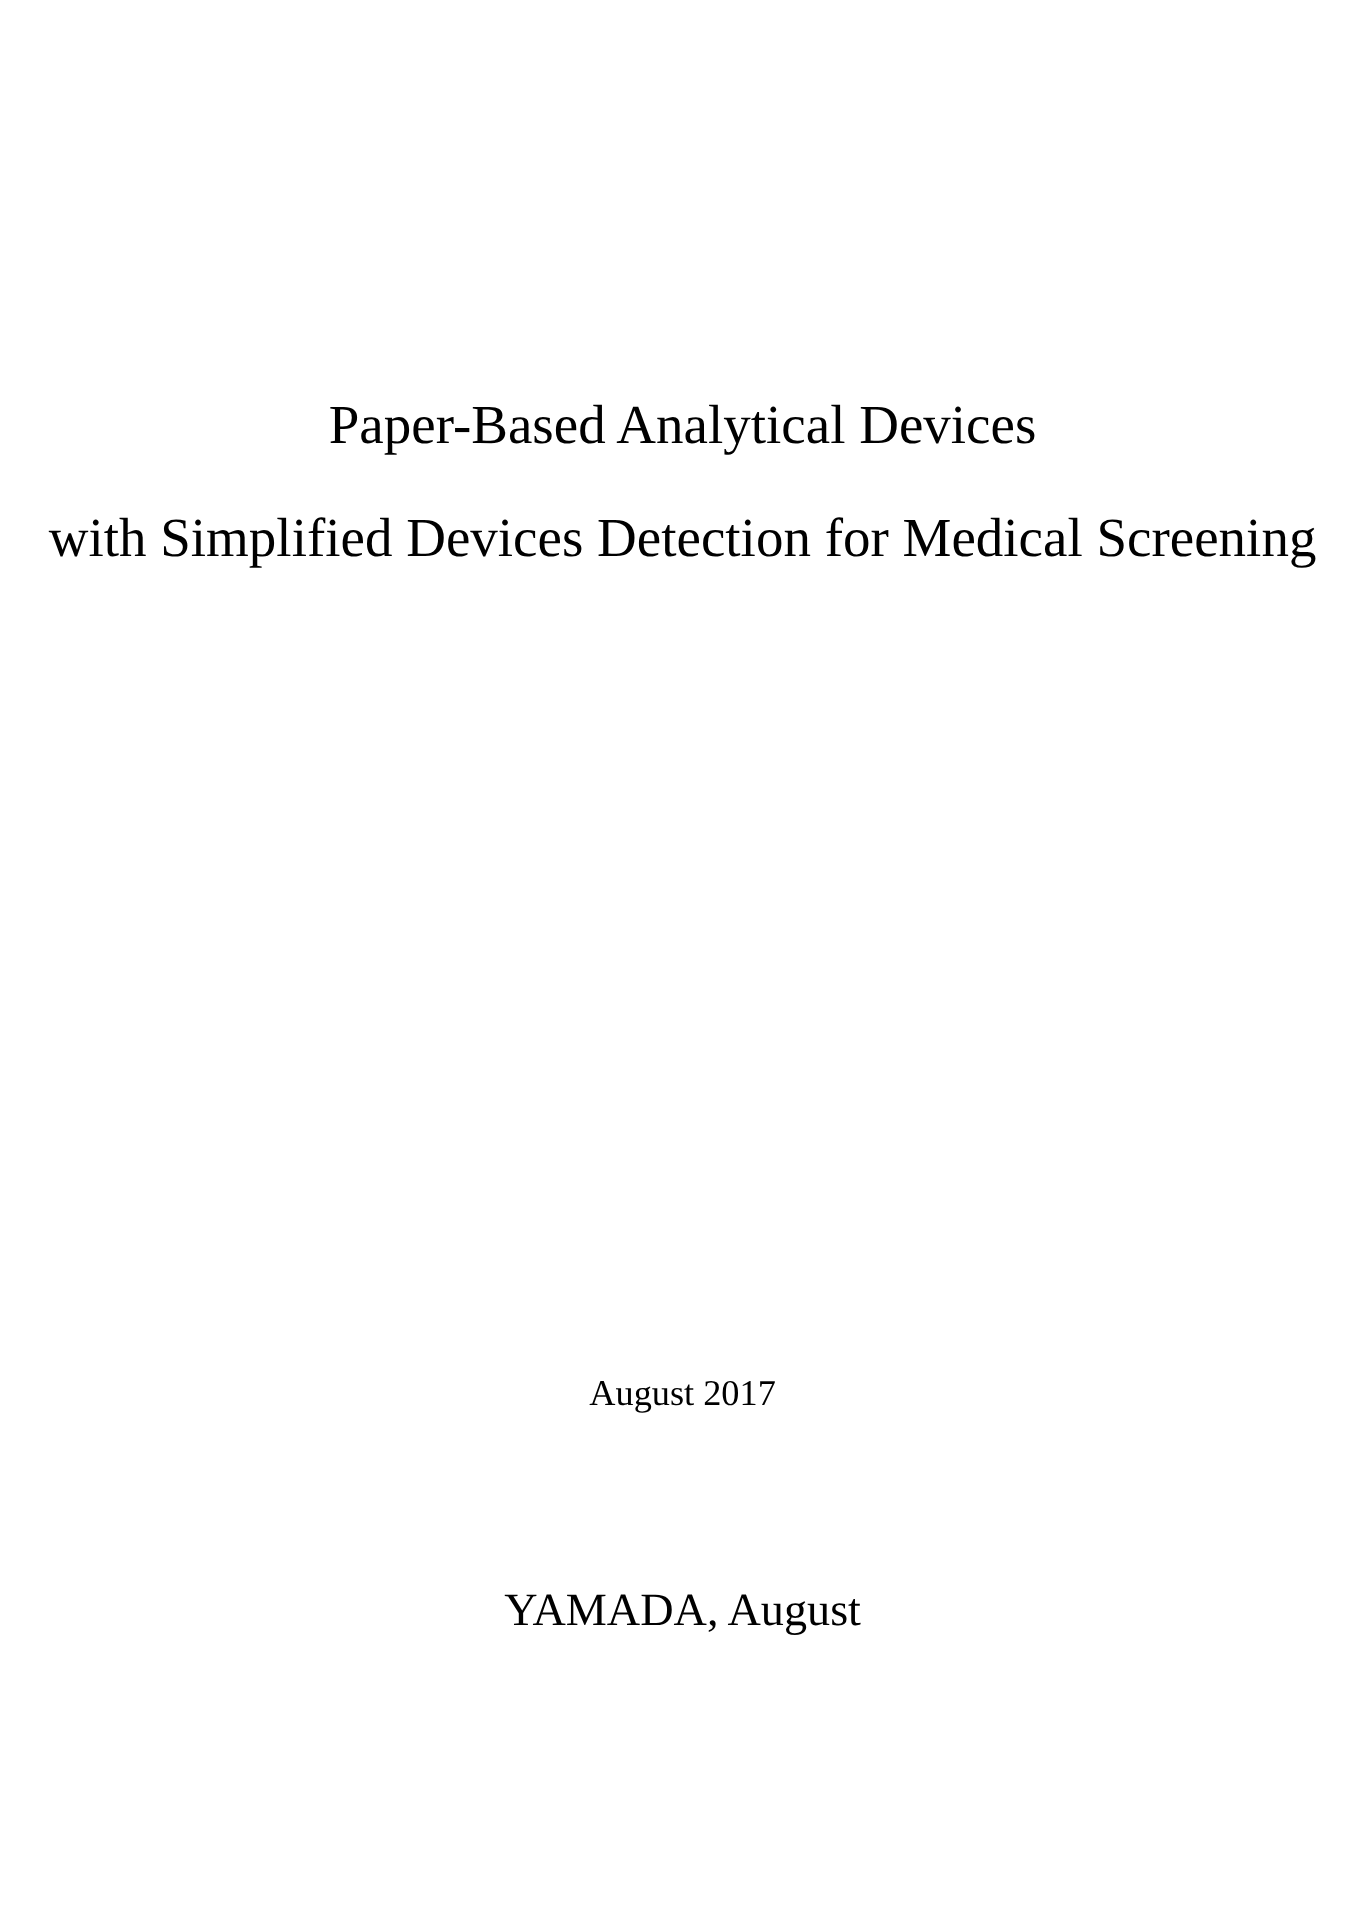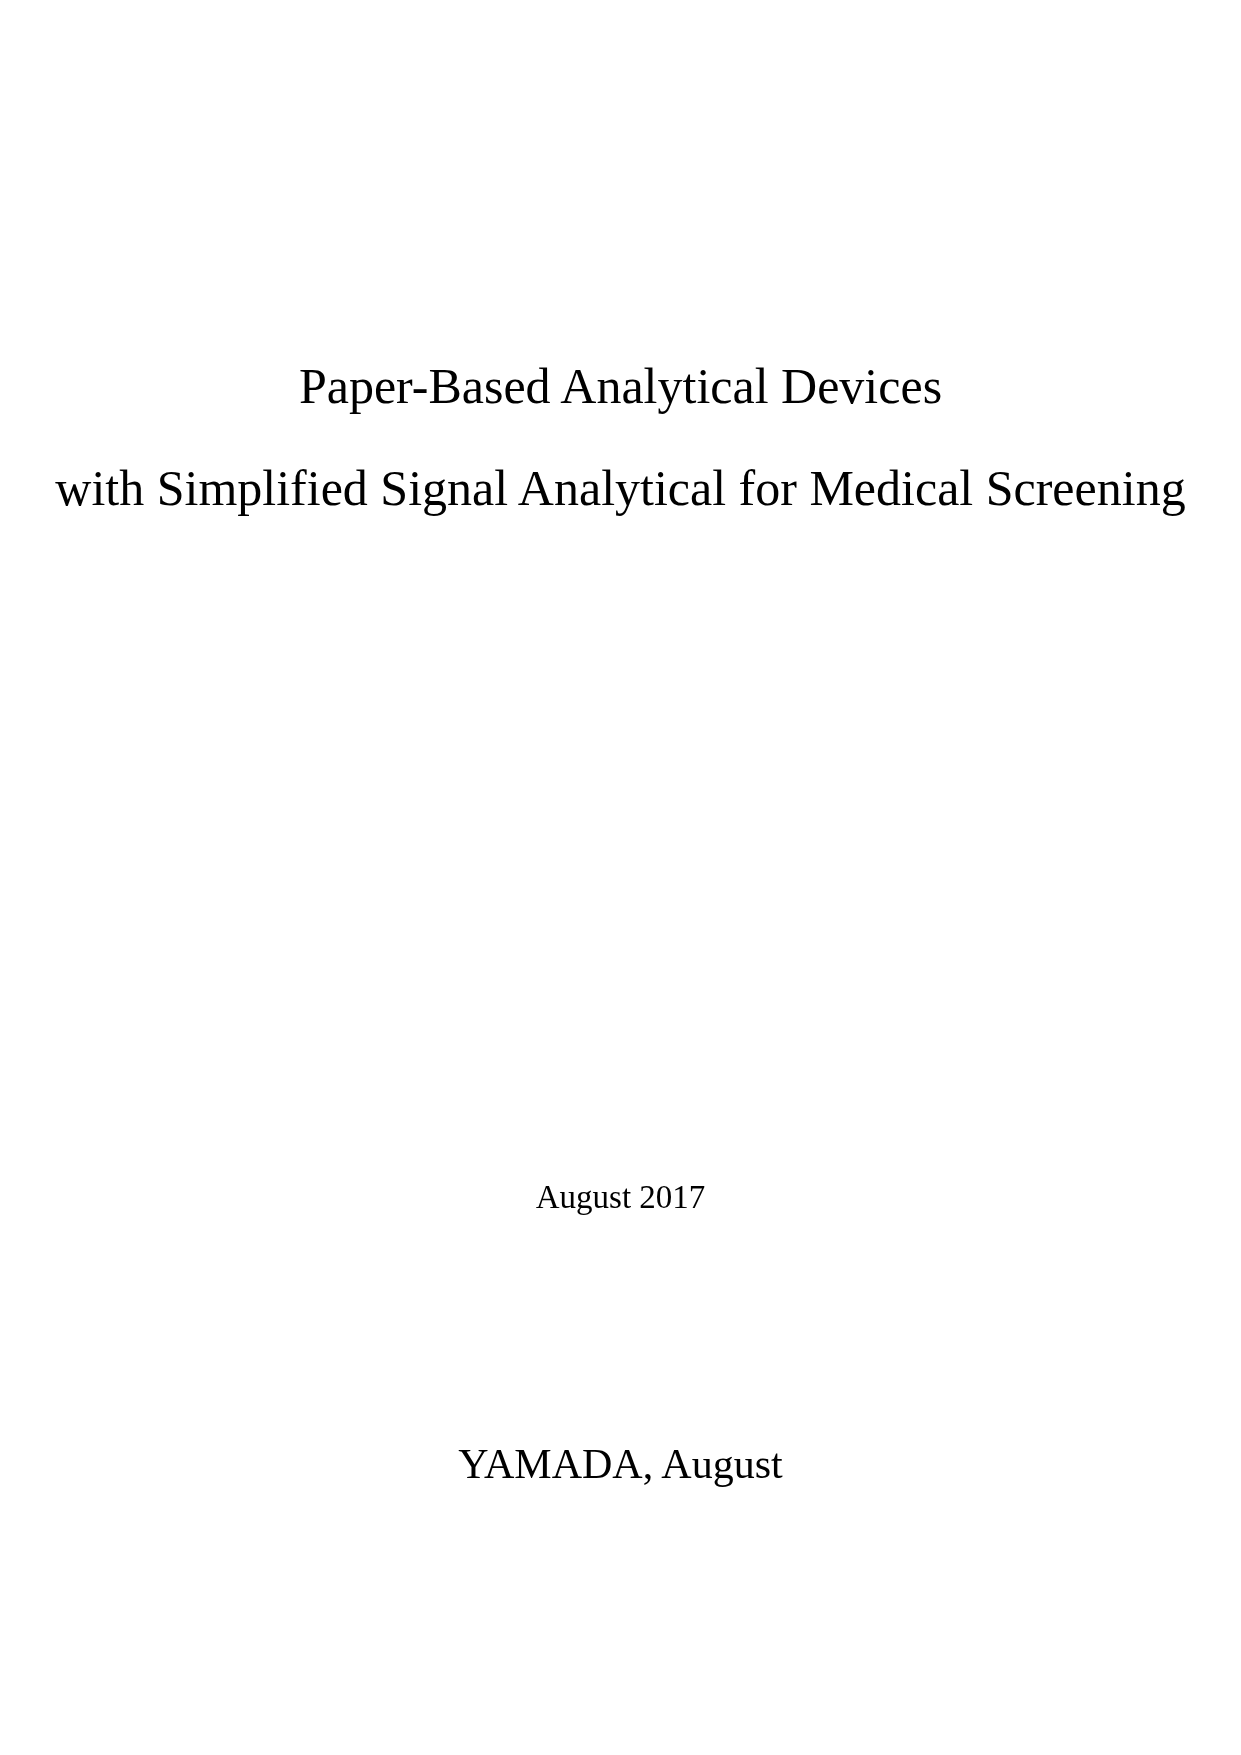--- a/index.html
+++ b/index.html
@@ -29,31 +29,31 @@
     top: 361px;
     font-size: 50px;
     line-height: 50px;
   }
   .title-line-2 {
     top: 463px;
     font-size: 50px;
     line-height: 50px;
   }
   .date-line {
-    top: 1181px;
+    top: 1251px;
     font-size: 33px;
     line-height: 33px;
   }
   .author-line {
     top: 1443px;
     font-size: 42px;
     line-height: 42px;
   }
 </style>
 </head>
 <body>
 
 <div class="page">
   <h1 class="centered-line title-line-1">Paper-Based Analytical Devices</h1>
-  <h1 class="centered-line title-line-2">with Simplified Signal Analytical for Medical Screening</h1>
+  <h1 class="centered-line title-line-2">with Simplified Devices Detection for Medical Screening</h1>
   <div class="centered-line date-line">August 2017</div>
   <div class="centered-line author-line">YAMADA, August</div>
 </div>
 
 </body></html>

